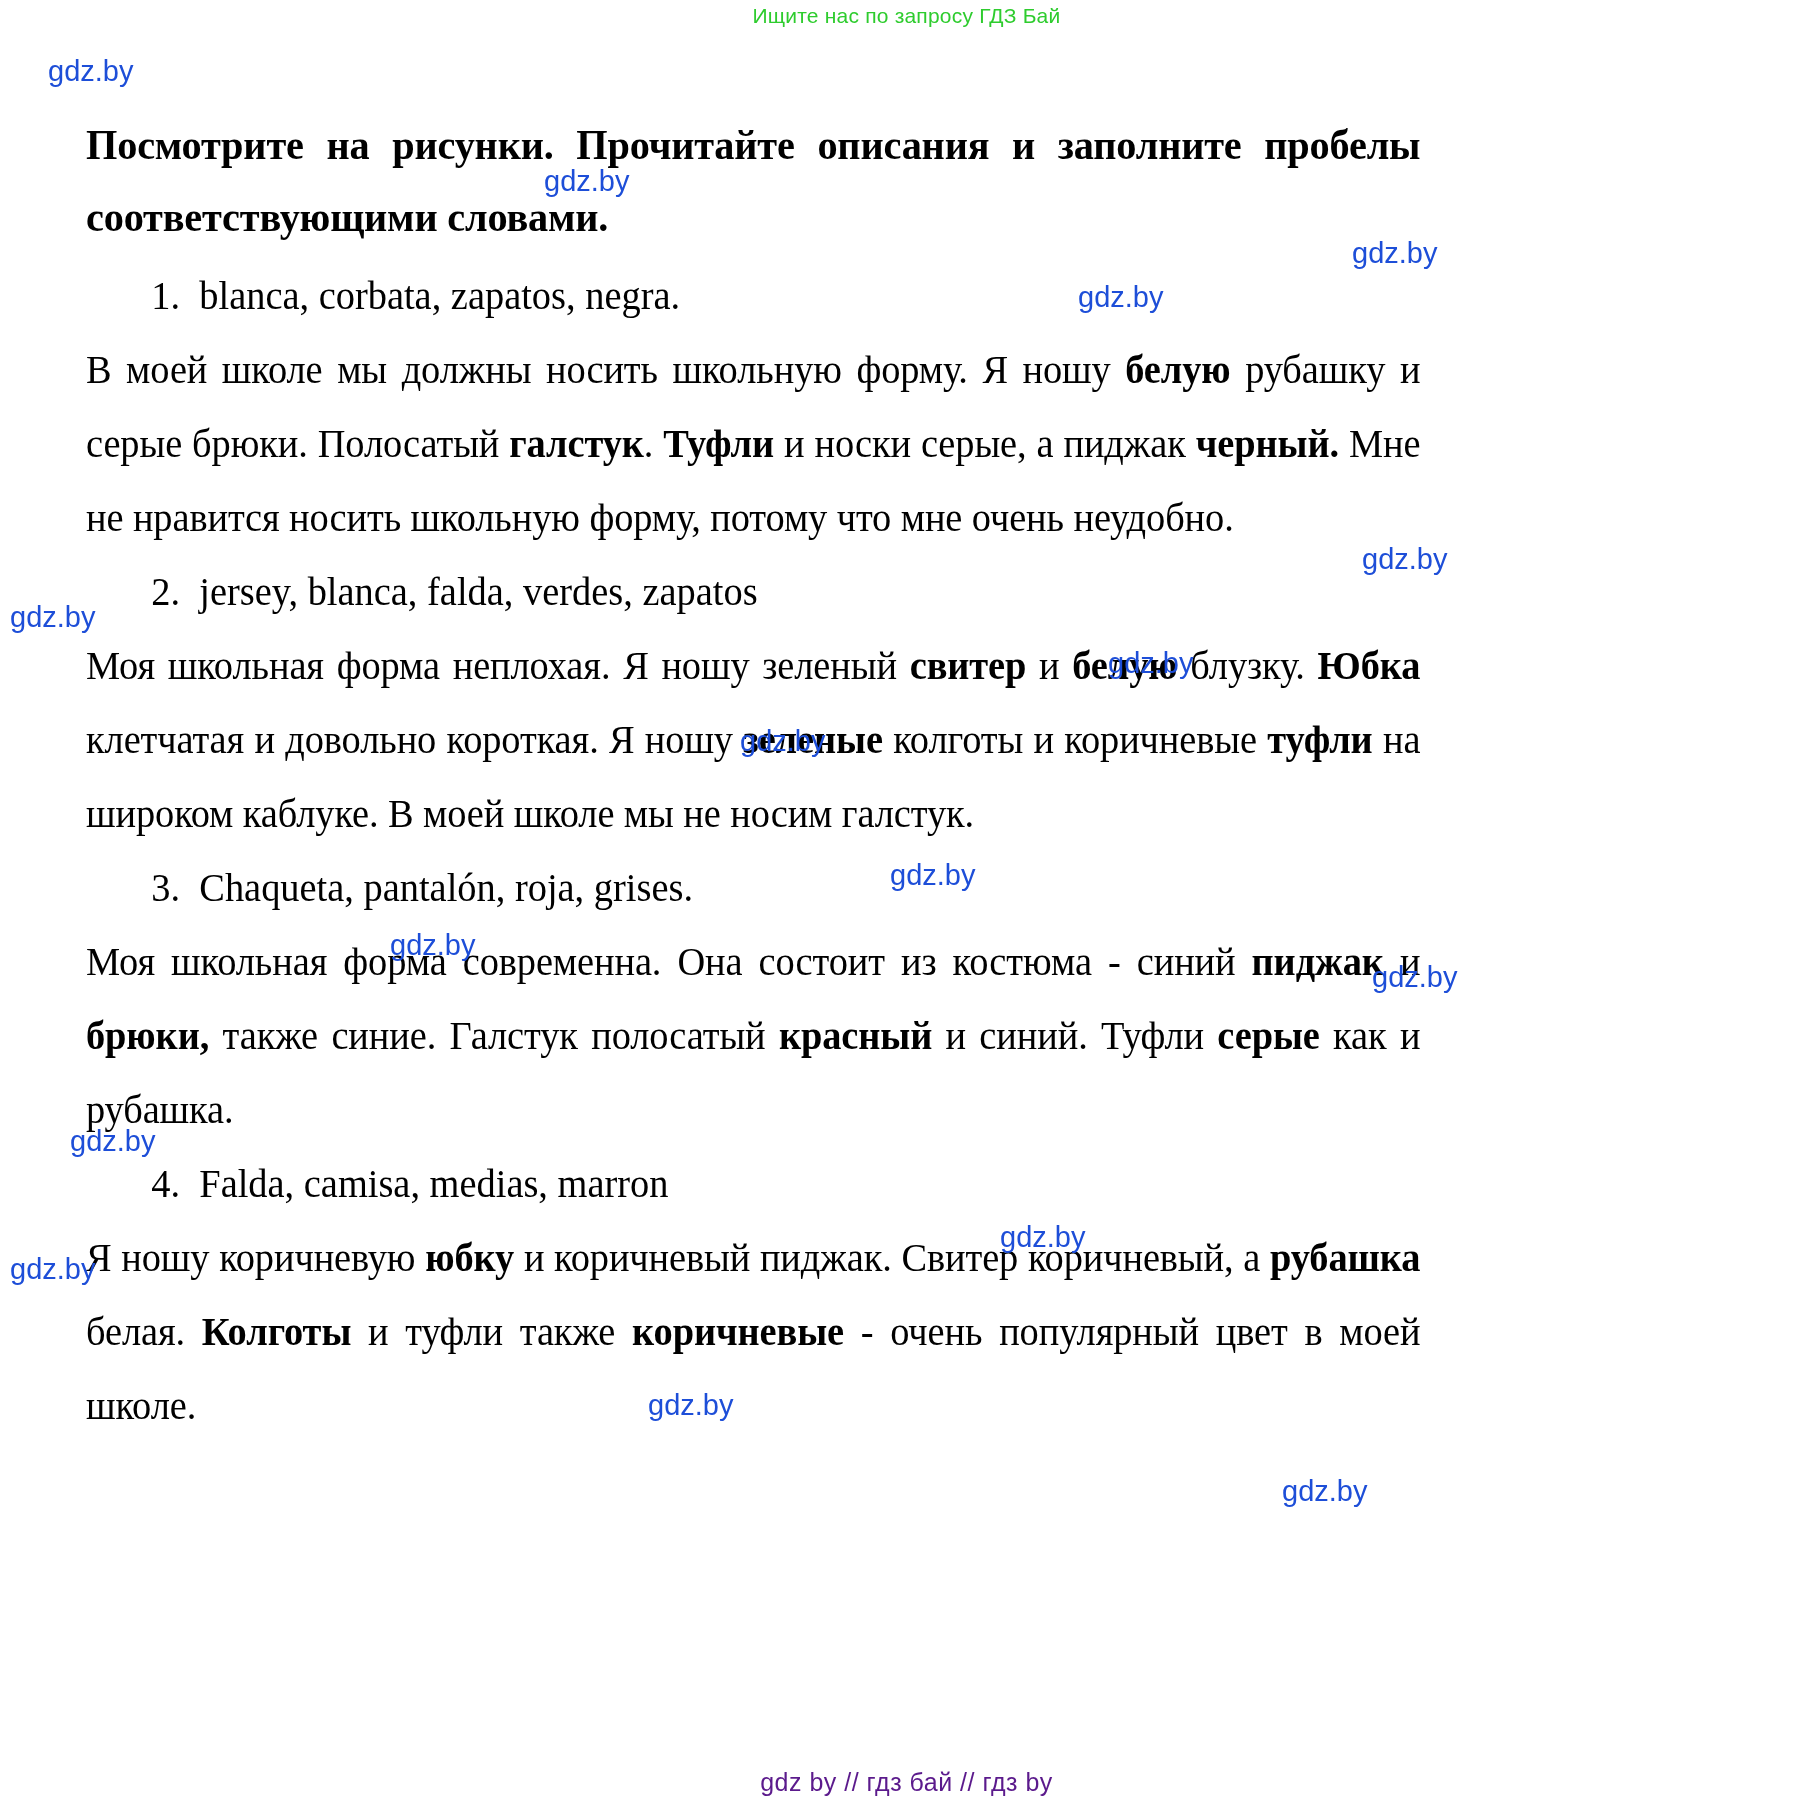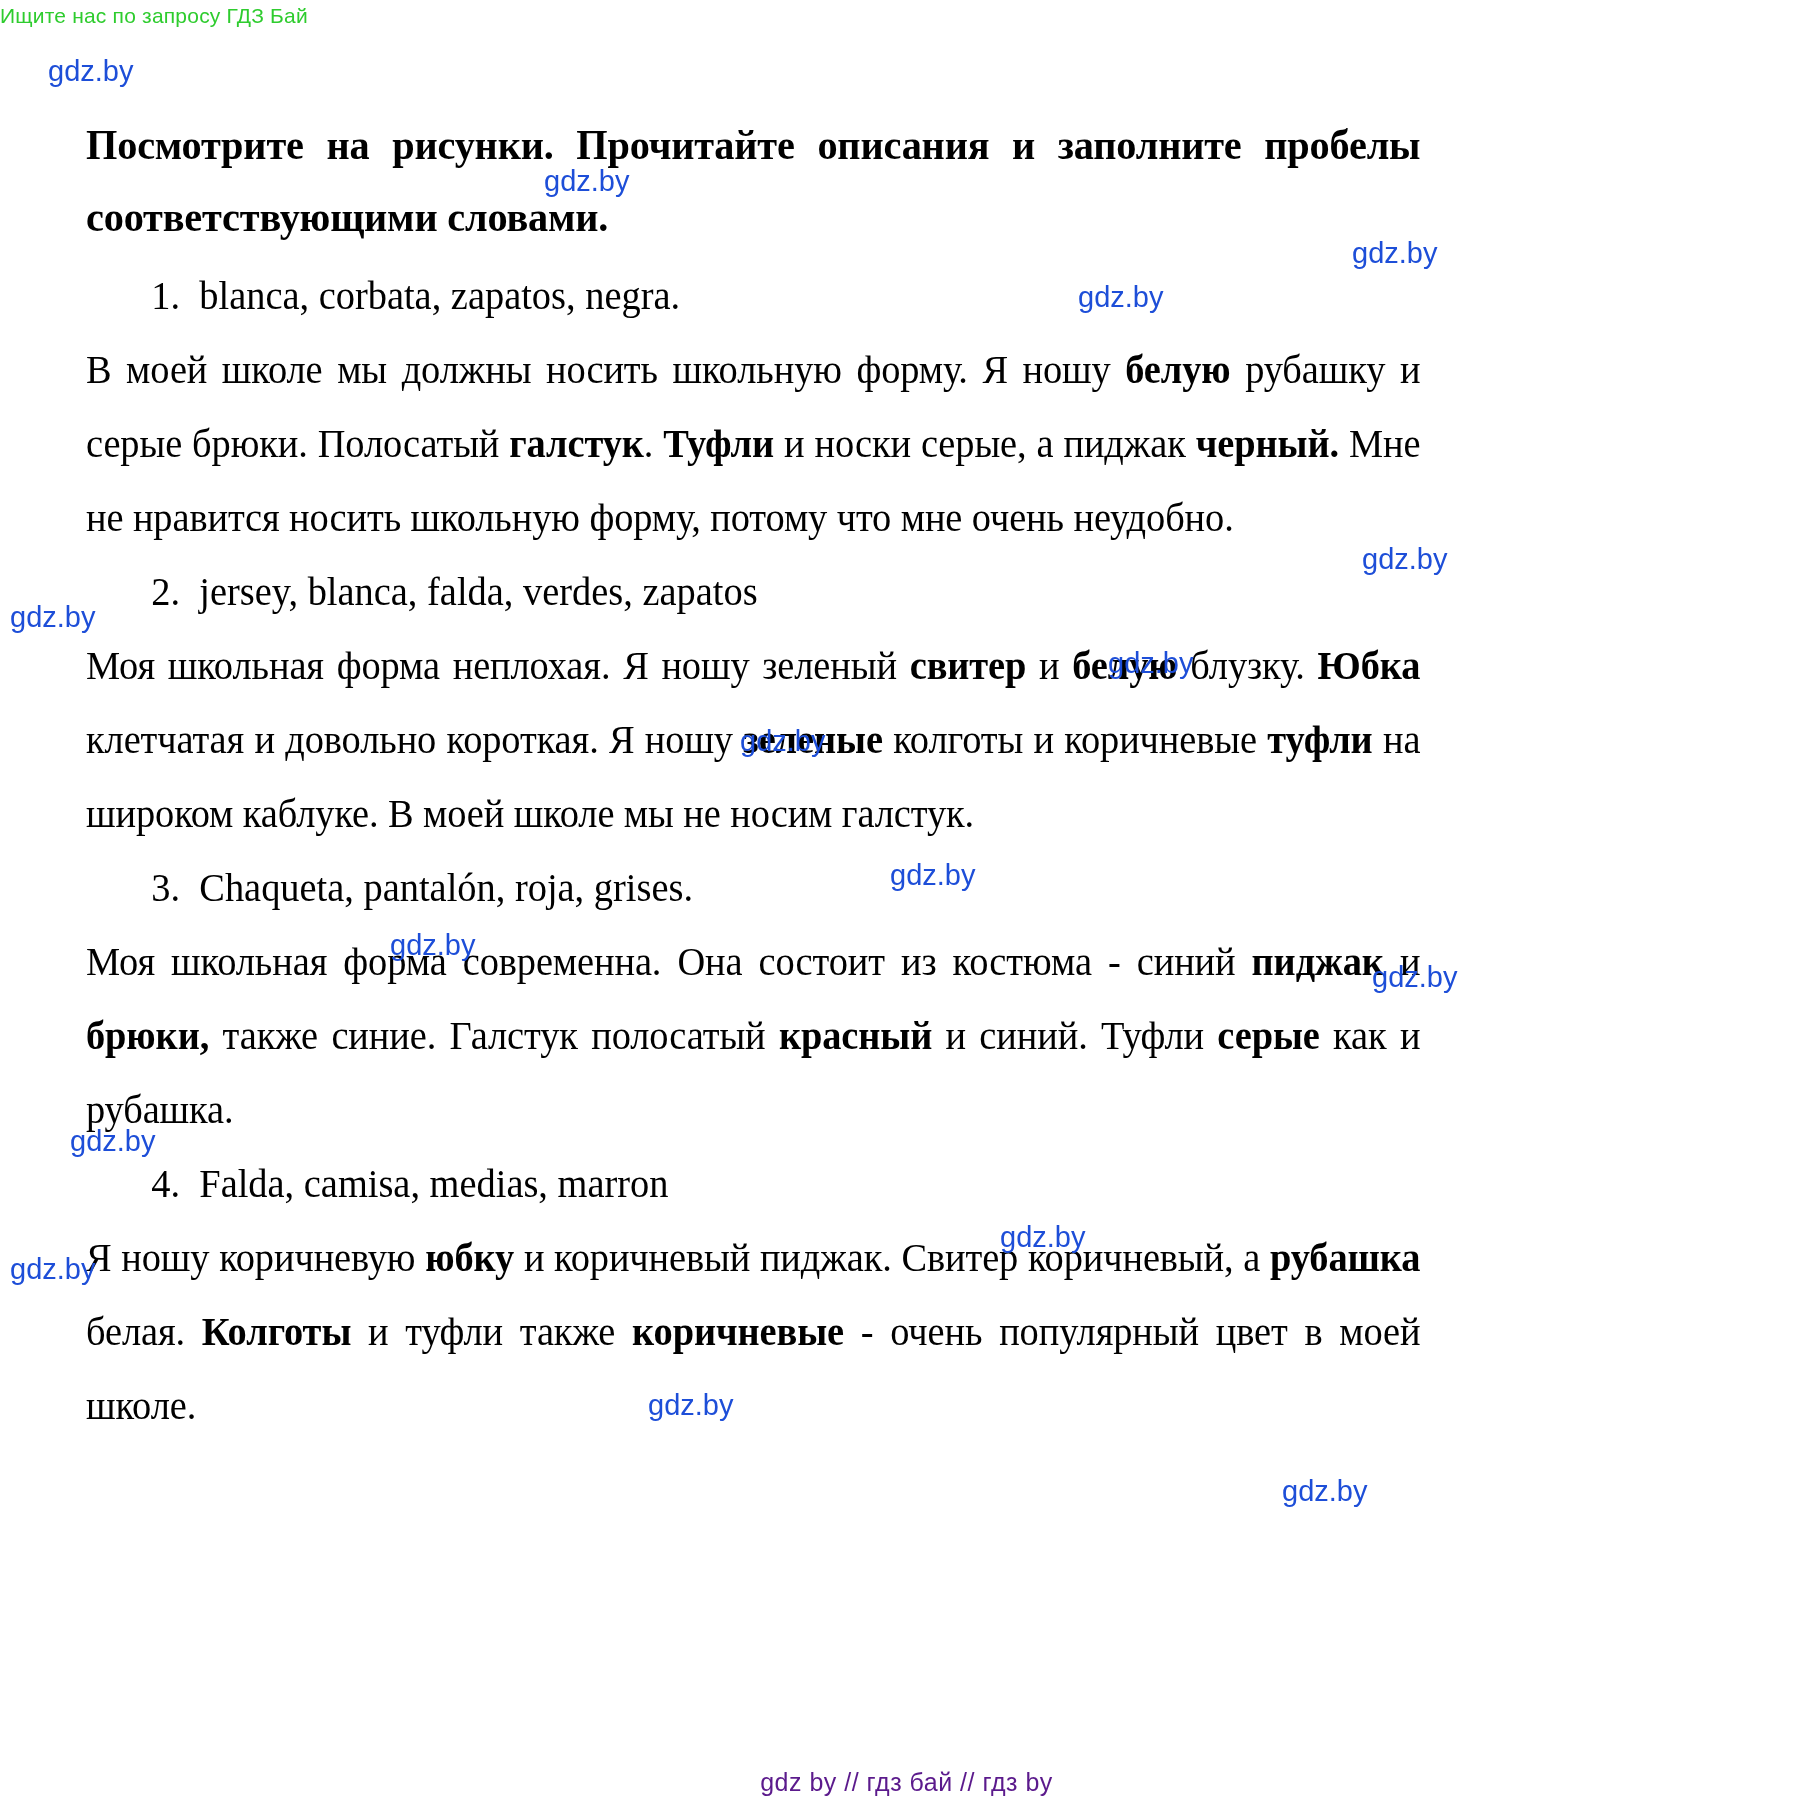--- a/index.html
+++ b/index.html
@@ -16,21 +16,21 @@
     font-family: "Liberation Serif", "DejaVu Serif", serif;
     color: #000000;
   }
 
   
   .promo-bar {
     position: absolute;
     top: 0;
     left: 0;
     width: 100%;
-    text-align: left;
+    text-align: center;
     font-family: "Liberation Sans", "DejaVu Sans", sans-serif;
     font-size: 21px;
     line-height: 32px;
     color: #2ecc2e;
     letter-spacing: 0.2px;
   }
 
   
   .footer-bar {
     position: absolute;

